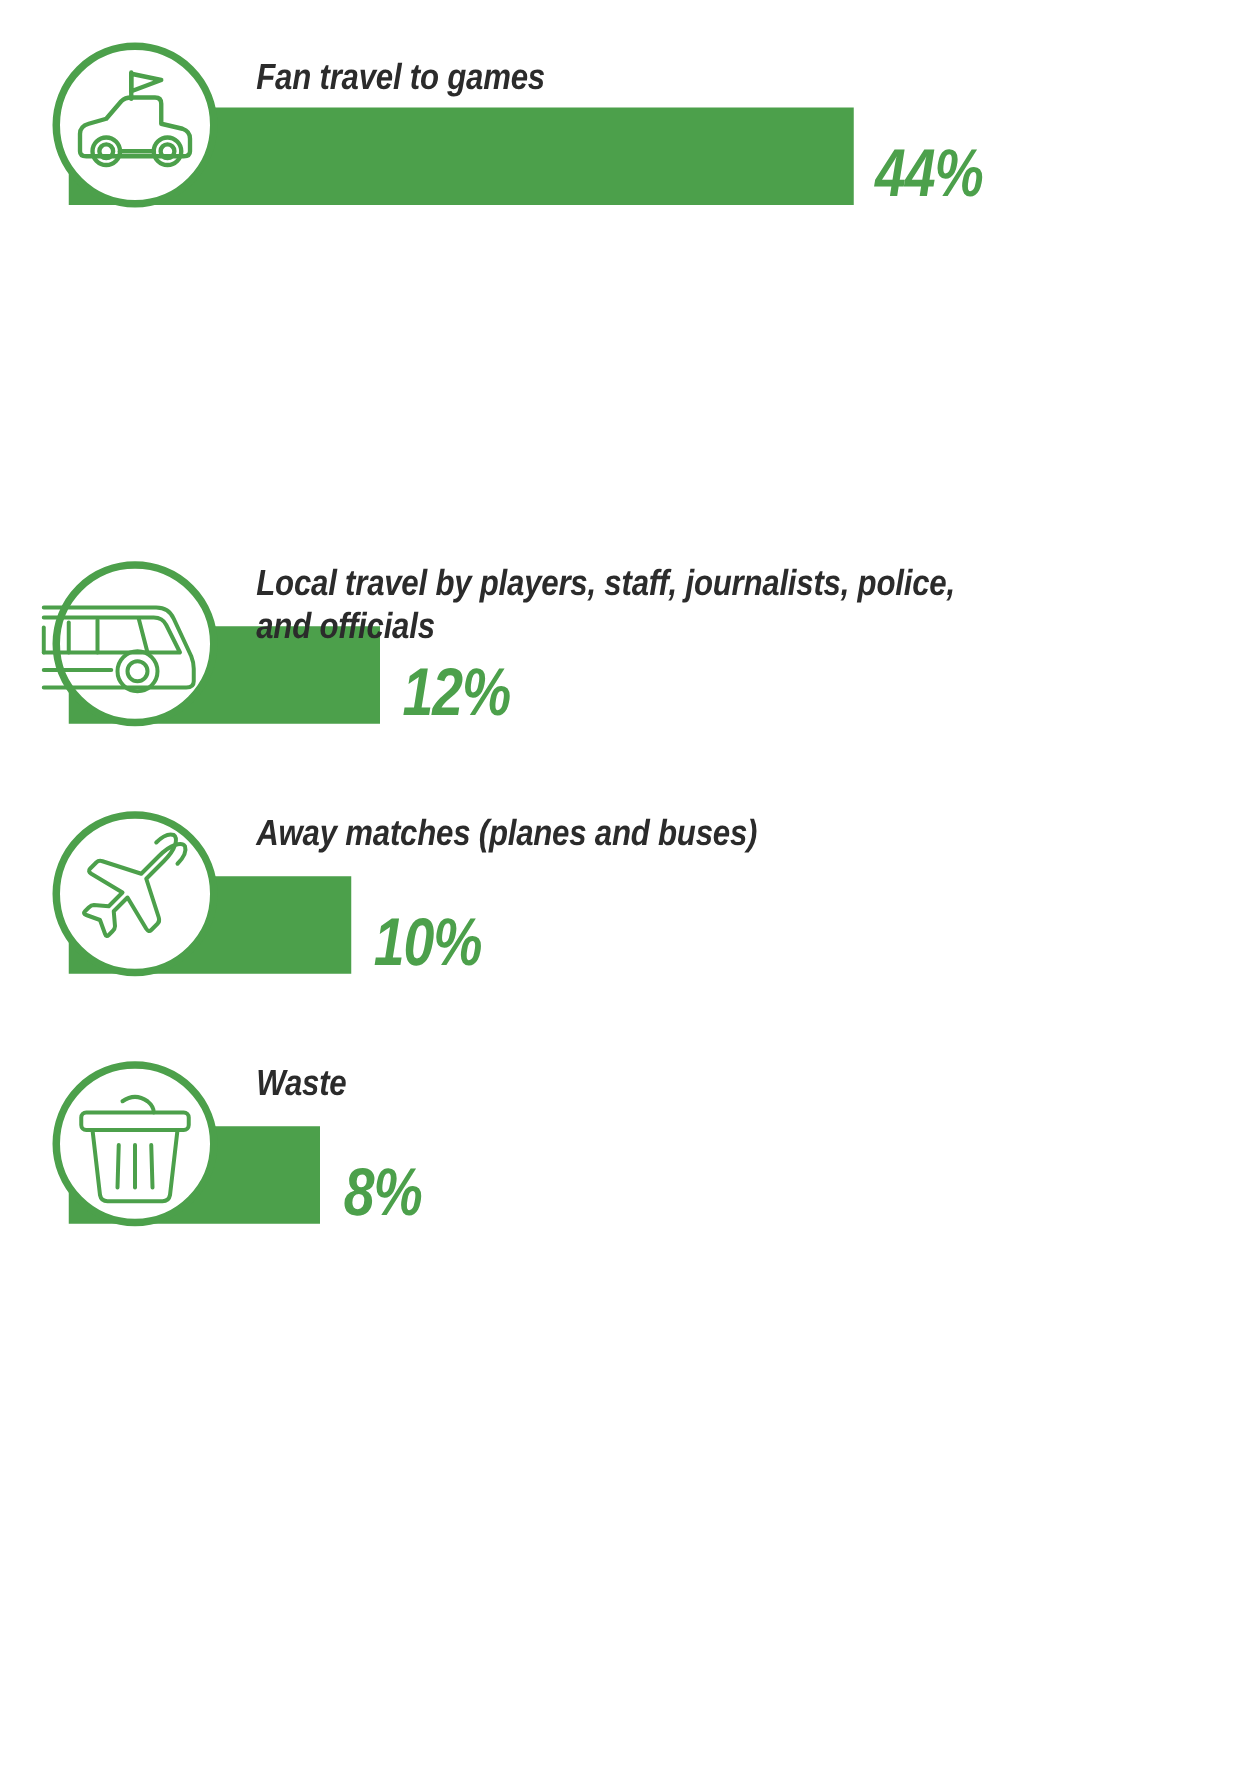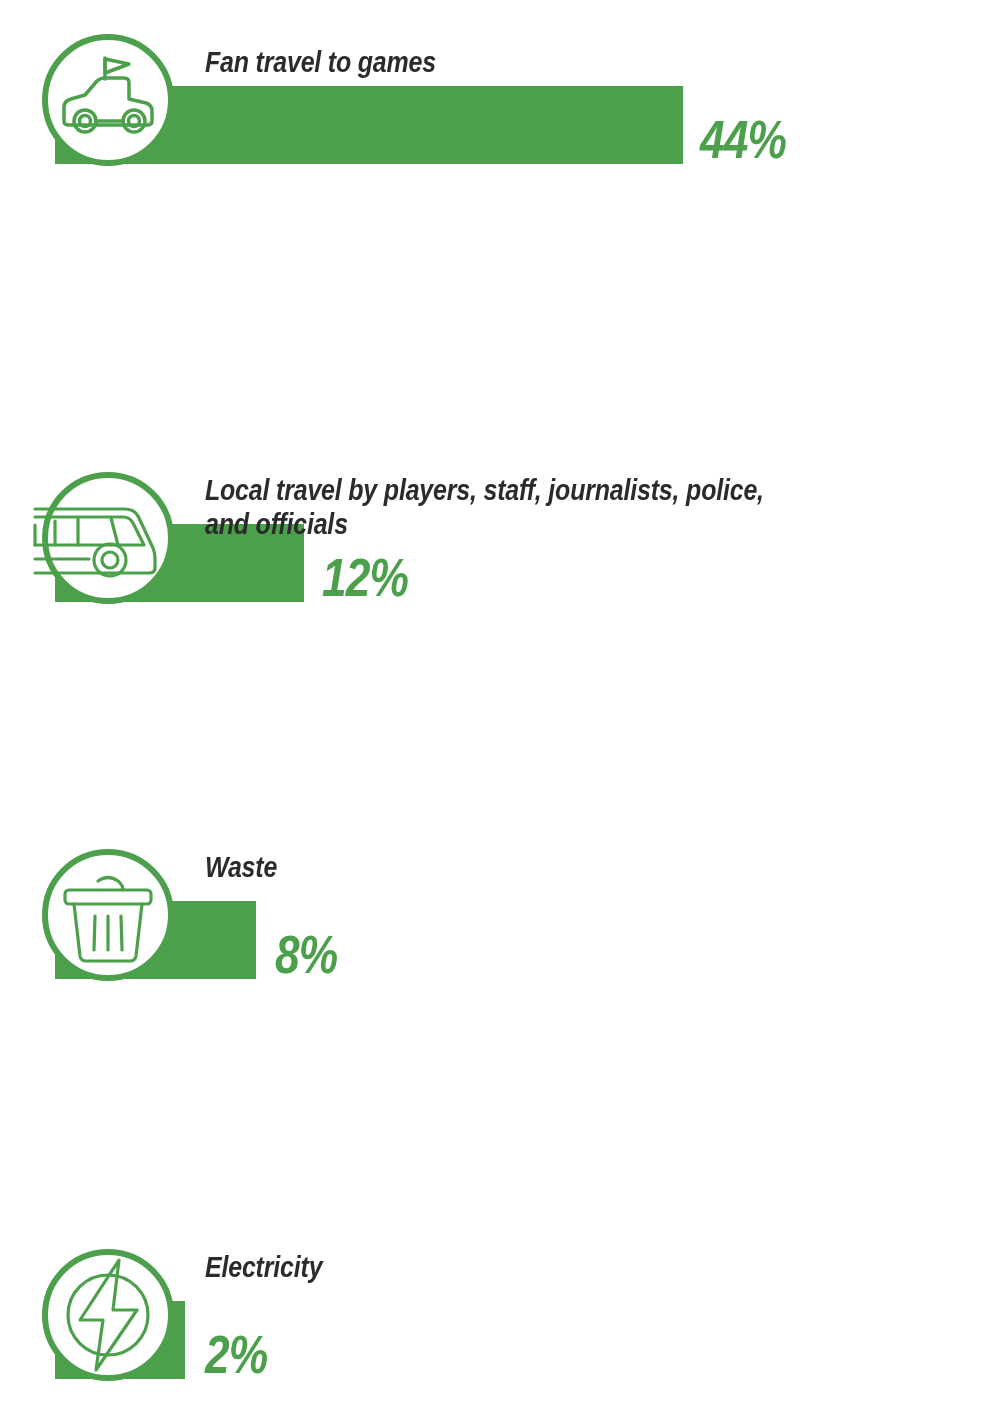--- a/index.html
+++ b/index.html
@@ -93,65 +93,64 @@
         <line x1="63" y1="96" x2="90" y2="96"></line>
         <path d="M72 54 V33"></path>
         <path d="M72 34 L96 39 L72 48 Z"></path>
       </svg>
     </div>
     <div class="label" style="top:20px;">Fan travel to games</div>
     <div class="value" style="left:700px;top:87px;">44%</div>
   </div>
 
 
-  <div class="row" style="top:463px;height:175px;">
+  <div class="row" style="top:440px;height:175px;">
     <div class="bar" style="top:61px;width:249px;"></div>
     <div class="icon-badge">
       <svg viewBox="0 0 150 150" fill="none" stroke="#4CA04B" stroke-width="3.2" stroke-linejoin="round" stroke-linecap="round">
         <circle cx="75" cy="75" r="63" fill="#ffffff" stroke="#4CA04B" stroke-width="6"></circle>
         <path d="M2 46 H92 q10 0 14 9 l14 30 q2 5 2 10 v10 q0 5-6 5 H2"></path>
         <path d="M2 54 H90 q7 0 10 6 l11 22 H2"></path>
         <line x1="2" y1="62" x2="2" y2="82"></line>
         <line x1="22" y1="58" x2="22" y2="82"></line>
         <line x1="45" y1="56" x2="45" y2="82"></line>
         <line x1="78" y1="55" x2="85" y2="82"></line>
         <line x1="2" y1="96" x2="56" y2="96"></line>
         <circle cx="77" cy="97" r="16"></circle>
         <circle cx="77" cy="97" r="8"></circle>
       </svg>
     </div>
     <div class="label" style="top:10px;">Local travel by players, staff, journalists, police, and officials</div>
     <div class="value" style="left:322px;top:87px;">12%</div>
   </div>
 
+  <div class="row" style="top:640px;height:175px;">
+    <div class="bar" style="top:61px;width:226px;"></div>
+    <div class="icon-badge">
+      <svg viewBox="0 0 150 150" fill="none" stroke="#4CA04B" stroke-width="3.2" stroke-linejoin="round" stroke-linecap="round">
+        <circle cx="75" cy="75" r="63" fill="#ffffff" stroke="#4CA04B" stroke-width="6"></circle>
+        <path d="M92 34 q8-8 14-6 q3 2 1 8 q-2 6-9 13 l-14 14 l10 31 q1 3-1 5 l-5 5 q-2 2-4-1 l-15-25 l-11 11 l1 12 q0 2-2 4 l-3 3 q-2 2-3-1 l-4-11 l-11-4 q-3-1-1-3 l3-3 q2-2 4-2 l12 1 l11-11 l-25-15 q-3-2-1-4 l5-5 q2-2 5-1 l31 10 l14-14 q7-7 13-9 q6-2 8 1 q2 6-6 14"></path>
+      </svg>
+    </div>
+    <div class="label" style="top:10px;">Away matches (planes and buses)</div>
+    <div class="value" style="left:299px;top:87px;">10%</div>
+  </div>
 
   <div class="row" style="top:840px;height:175px;">
     <div class="bar" style="top:61px;width:201px;"></div>
     <div class="icon-badge">
       <svg viewBox="0 0 150 150" fill="none" stroke="#4CA04B" stroke-width="3.2" stroke-linejoin="round" stroke-linecap="round">
         <circle cx="75" cy="75" r="63" fill="#ffffff" stroke="#4CA04B" stroke-width="6"></circle>
         <path d="M65 41 q10-7 20 0 q5 4 5 9"></path>
         <rect x="32" y="50" width="86" height="14" rx="4"></rect>
         <path d="M41 64 L47 116 q1 5 6 5 h44 q5 0 6-5 L109 64"></path>
         <line x1="62" y1="76" x2="61" y2="110"></line>
         <line x1="75" y1="76" x2="75" y2="110"></line>
         <line x1="88" y1="76" x2="89" y2="110"></line>
       </svg>
     </div>
     <div class="label" style="top:10px;">Waste</div>
     <div class="value" style="left:275px;top:87px;">8%</div>
   </div>
 
 
-  <div class="row" style="top:1240px;height:175px;">
-    <div class="bar" style="top:61px;width:130px;"></div>
-    <div class="icon-badge">
-      <svg viewBox="0 0 150 150" fill="none" stroke="#4CA04B" stroke-width="3.2" stroke-linejoin="round" stroke-linecap="round">
-        <circle cx="75" cy="75" r="63" fill="#ffffff" stroke="#4CA04B" stroke-width="6"></circle>
-        <circle cx="75" cy="75" r="40"></circle>
-        <path d="M86 20 L47 80 H70 L63 130 L104 70 H80 Z"></path>
-      </svg>
-    </div>
-    <div class="label" style="top:10px;">Electricity</div>
-    <div class="value" style="left:205px;top:87px;">2%</div>
-  </div>
 
 </div>
 
 </body></html>

